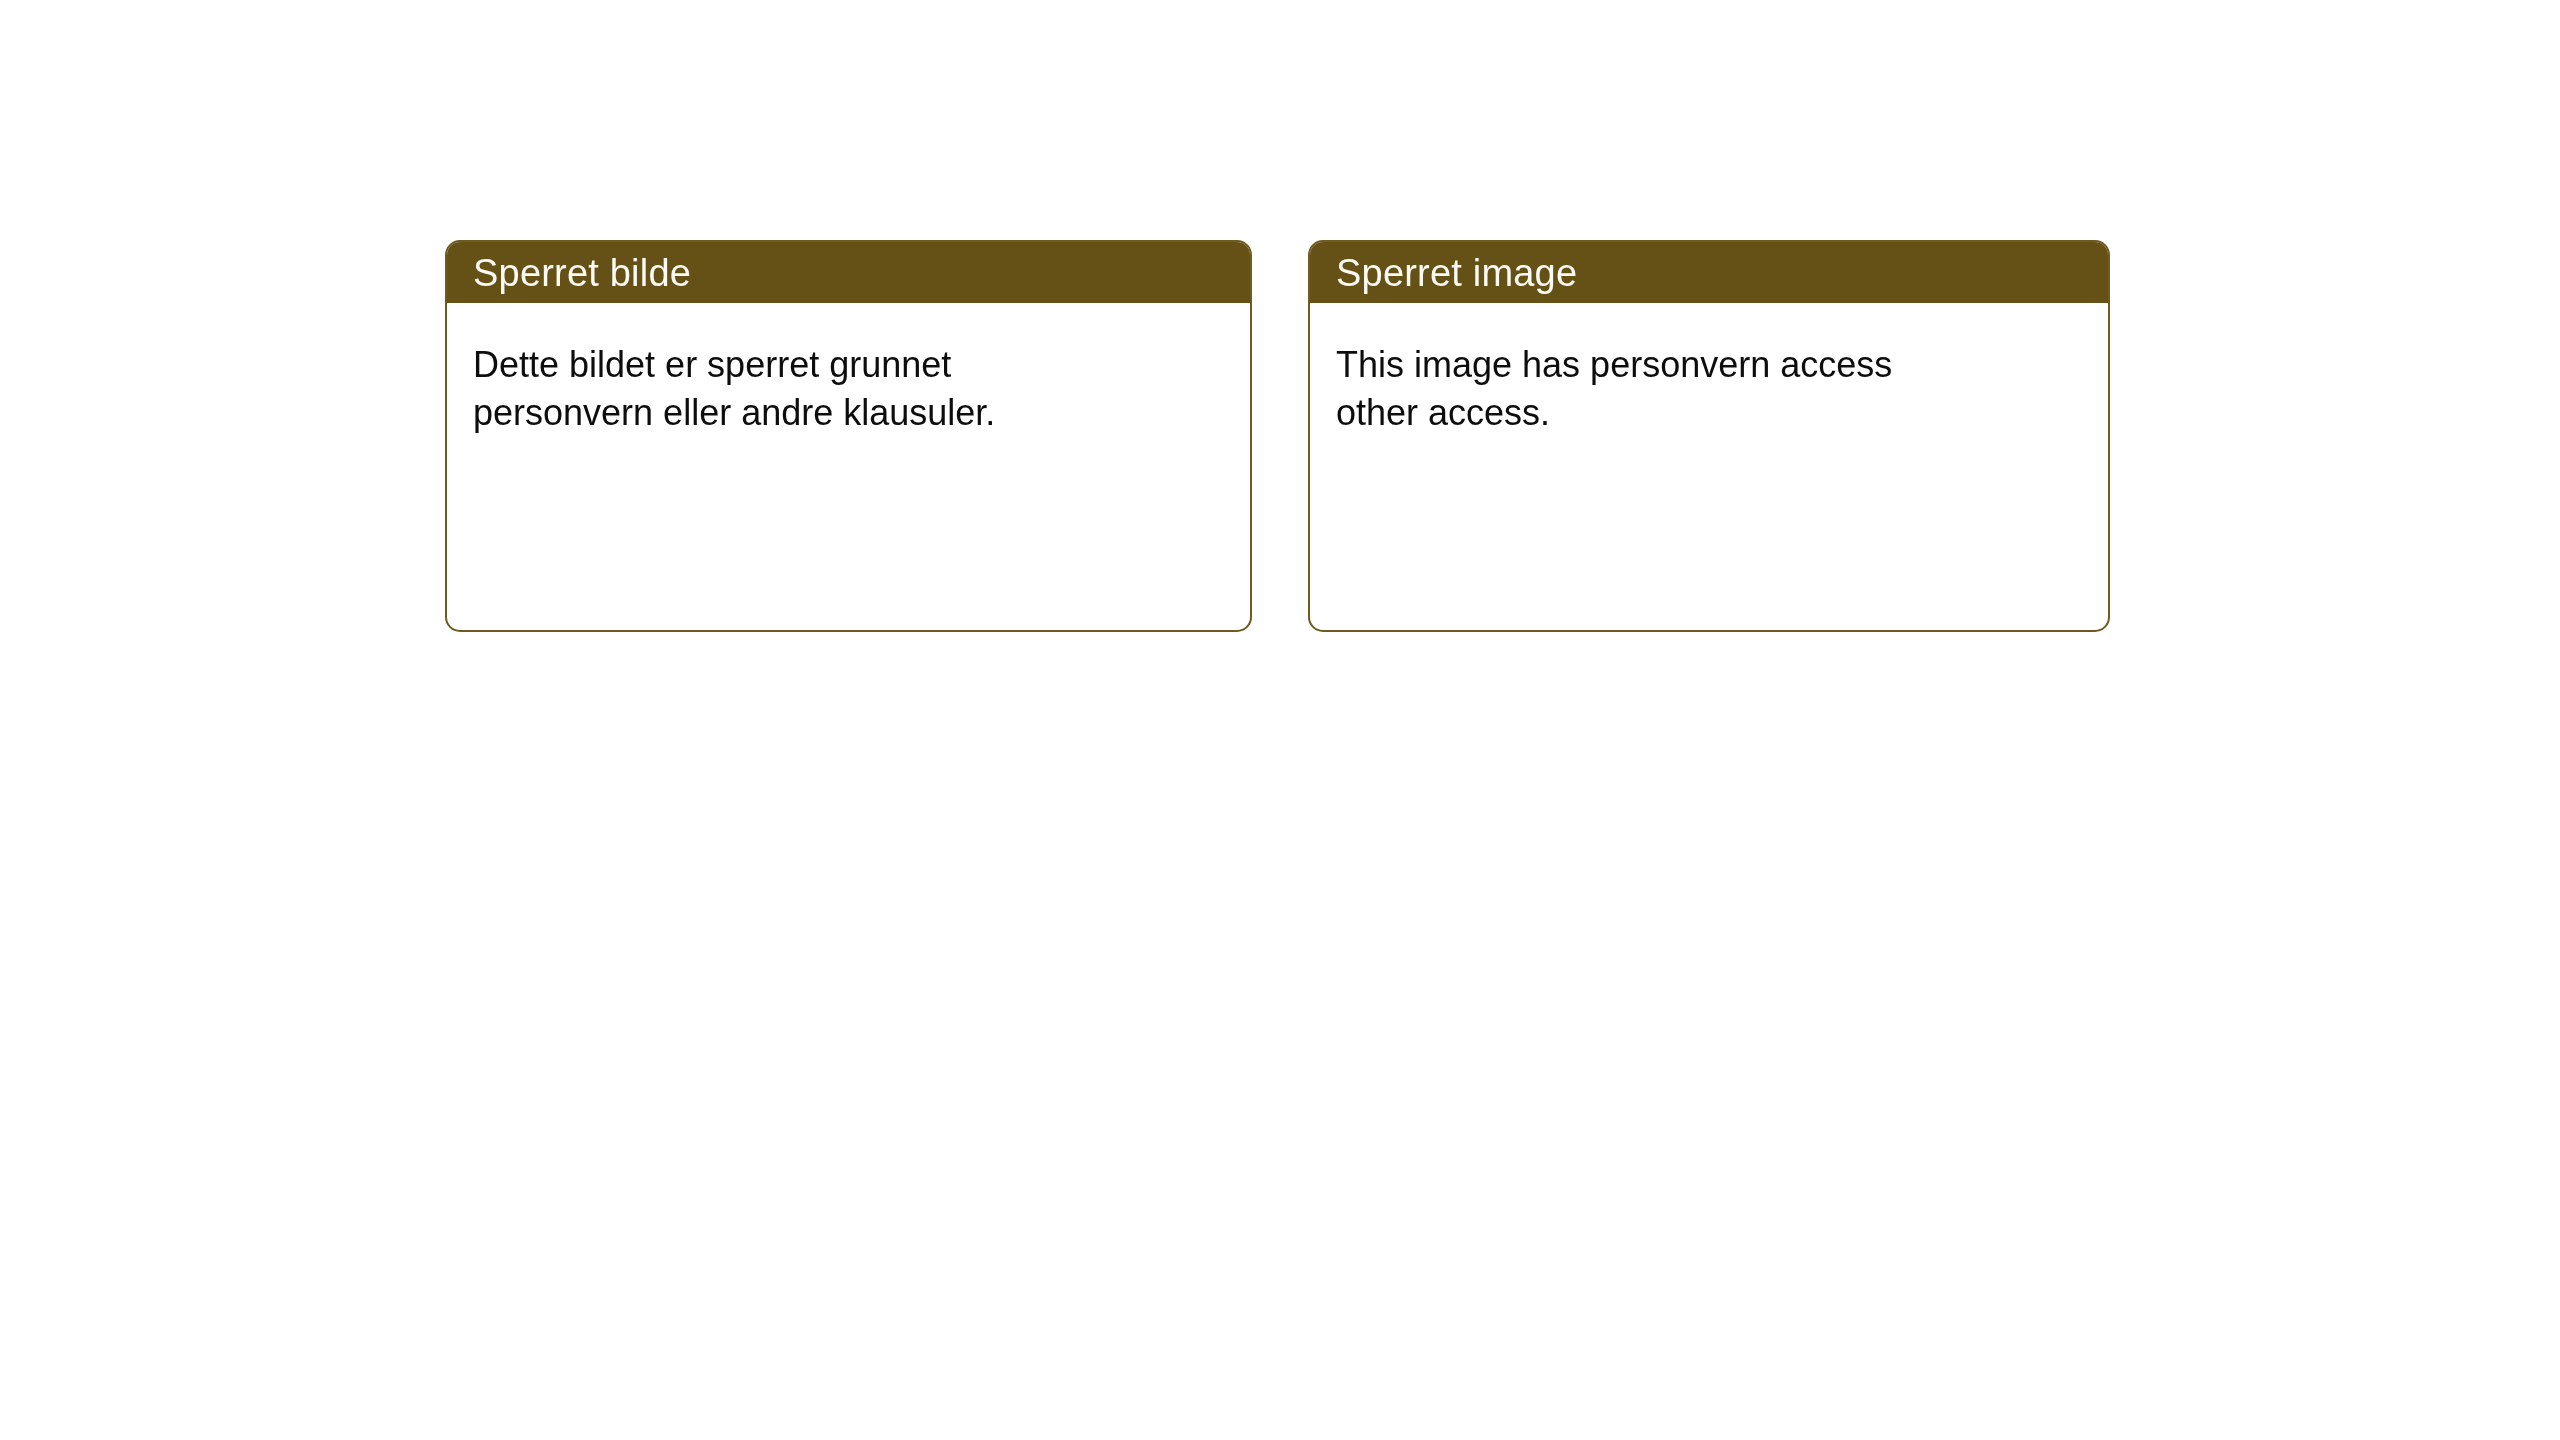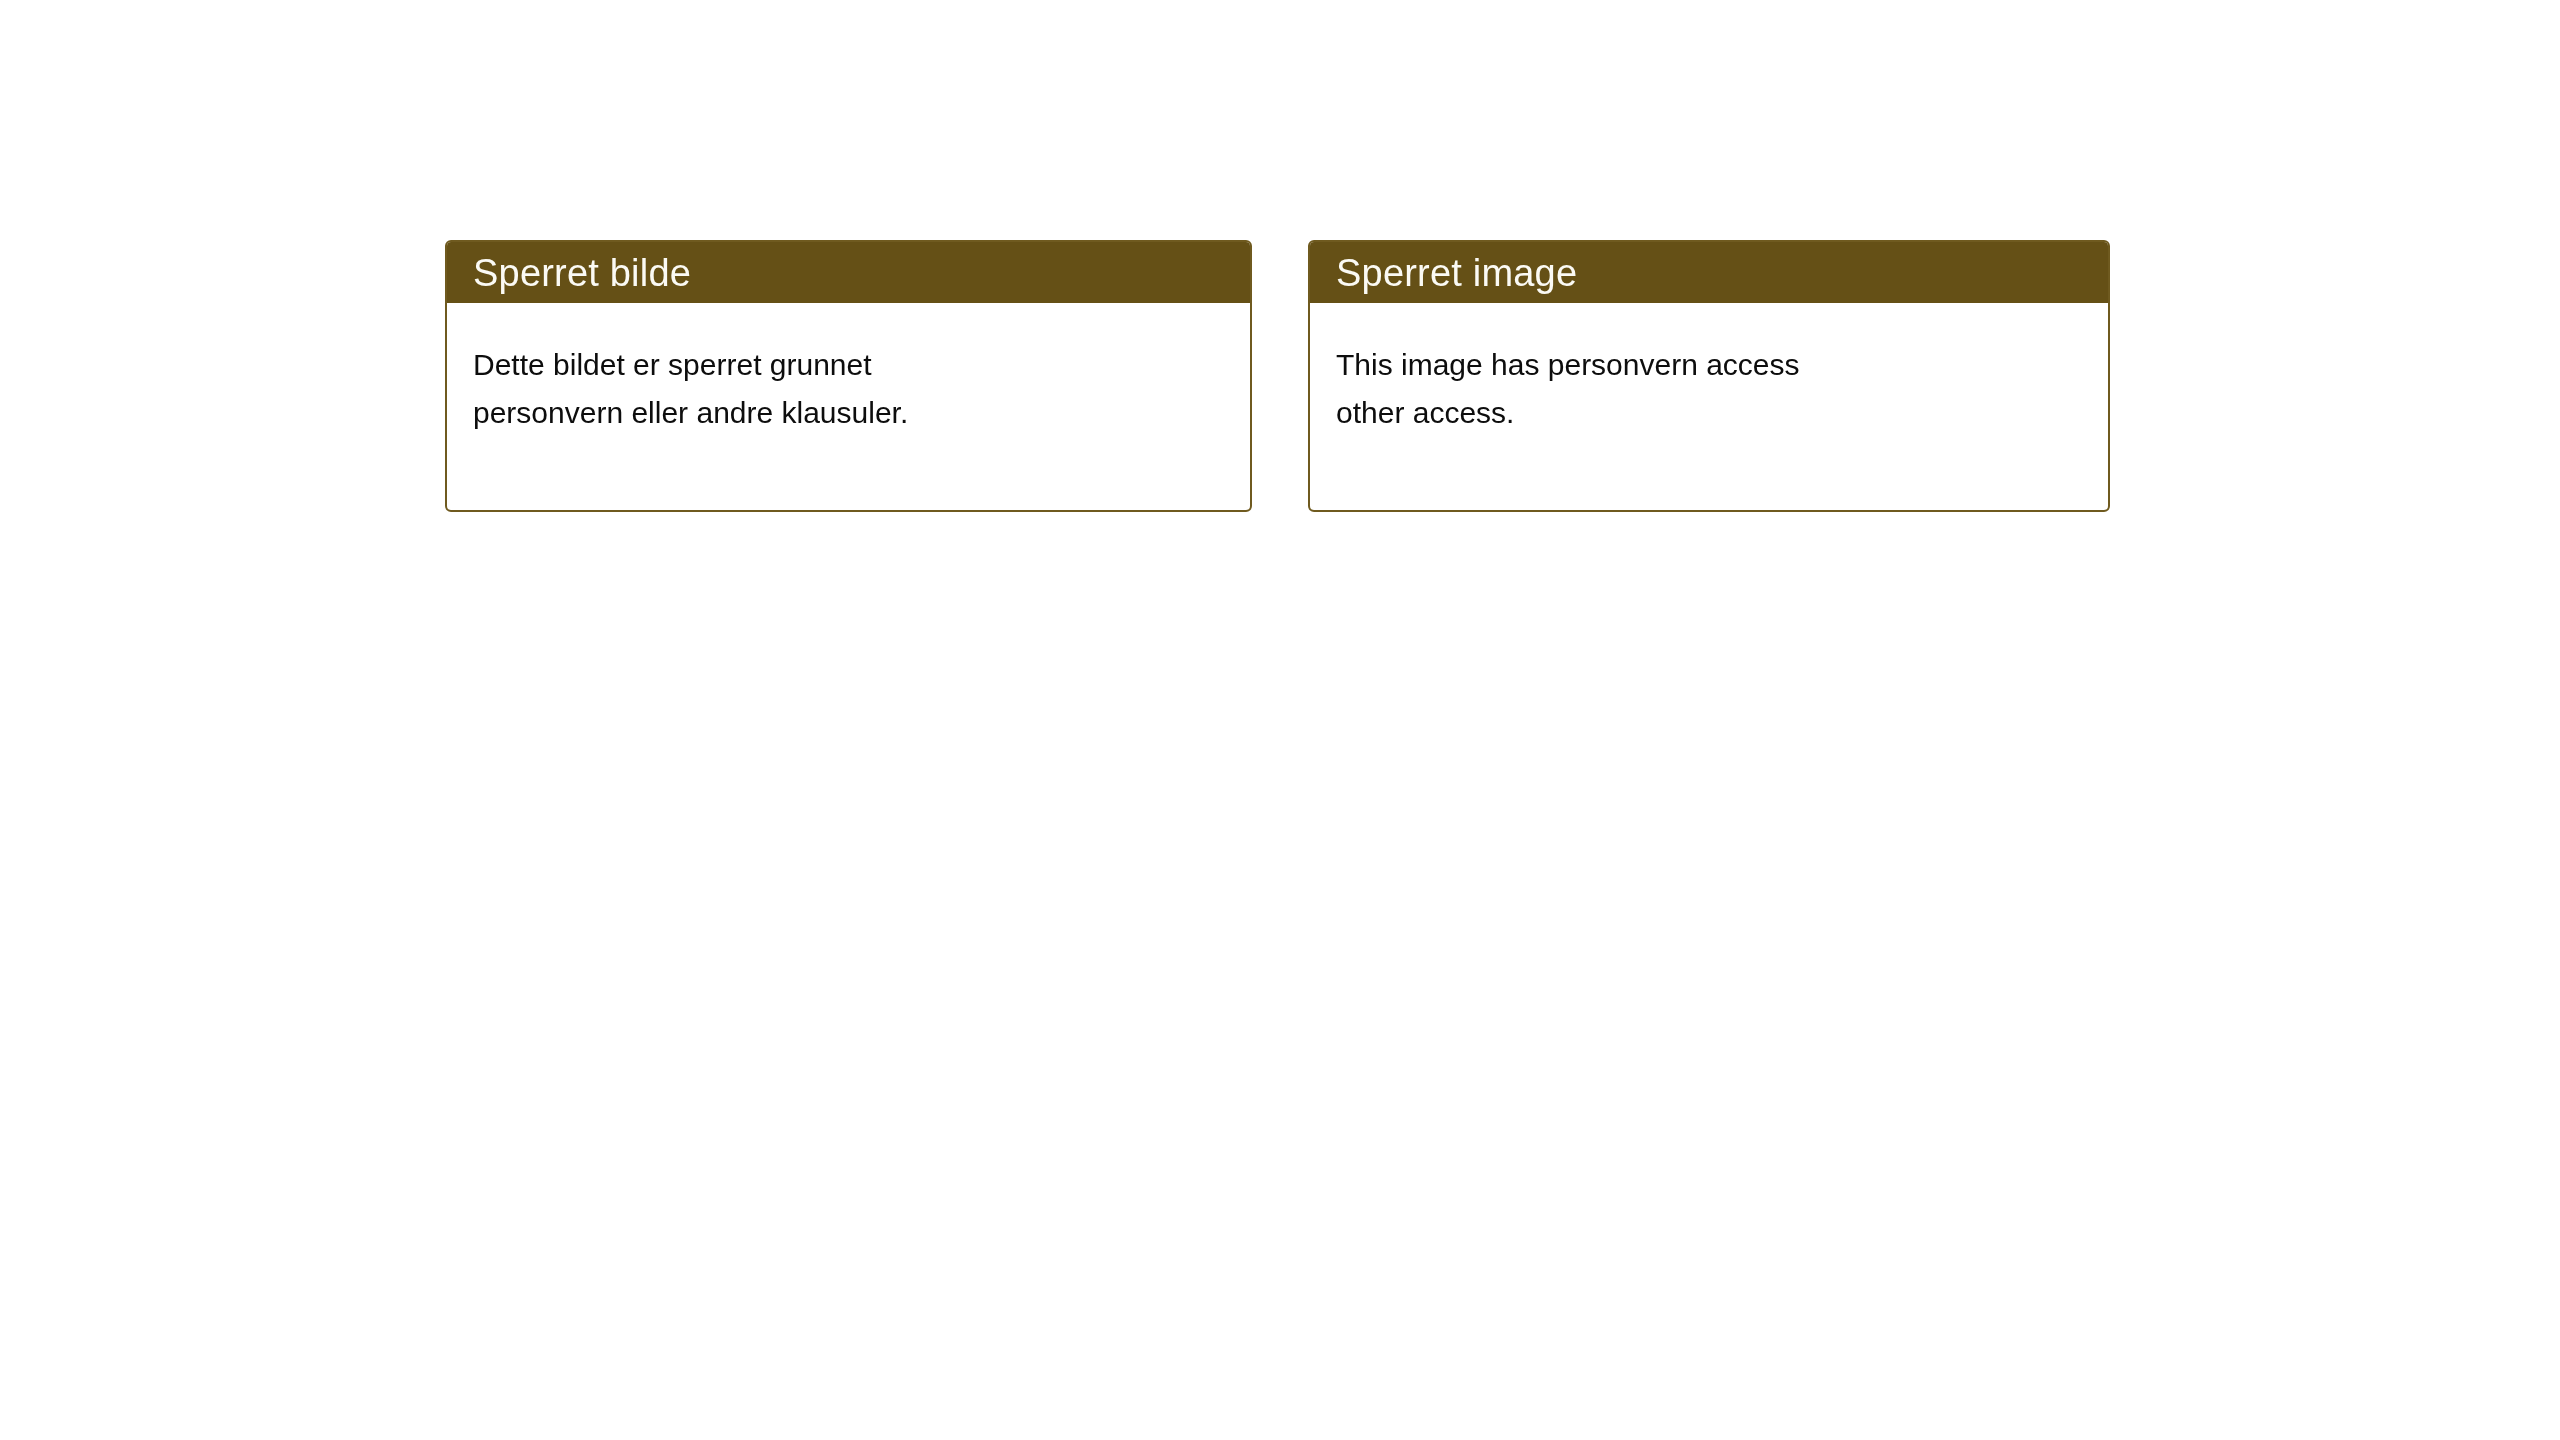--- a/index.html
+++ b/index.html
@@ -10,25 +10,25 @@
     position: relative;
     width: 2560px;
     height: 1440px;
     background: var(--page-bg, #ffffff);
     font-family: "Liberation Sans", sans-serif;
     -webkit-font-smoothing: antialiased;
   }
   .notice-card {
     position: absolute;
     top: 240px;
-    height: 272px;
+    height: 392px;
     box-sizing: border-box;
     background: var(--card-bg, #ffffff);
     border: 2px solid var(--card-border, #6f5a1f);
-    border-radius: 6px;
+    border-radius: 15px;
     overflow: hidden;
   }
   .notice-card.card-no {
     left: 445px;
     width: 807px;
   }
   .notice-card.card-en {
     left: 1308px;
     width: 802px;
   }
@@ -38,21 +38,21 @@
     color: var(--header-text, #fbfaf4);
     display: flex;
     align-items: center;
     padding: 0 26px;
     font-size: 38px;
     line-height: 1;
     letter-spacing: 0.2px;
   }
   .card-body {
     padding: 38px 28px 0 26px;
-    font-size: 30px;
+    font-size: 36px;
     line-height: 48px;
     color: var(--body-text, #0d0d0d);
   }
   .card-body .line {
     white-space: nowrap;
   }
 </style>
 </head>
 <body style="background: rgb(255, 255, 255);">
 

